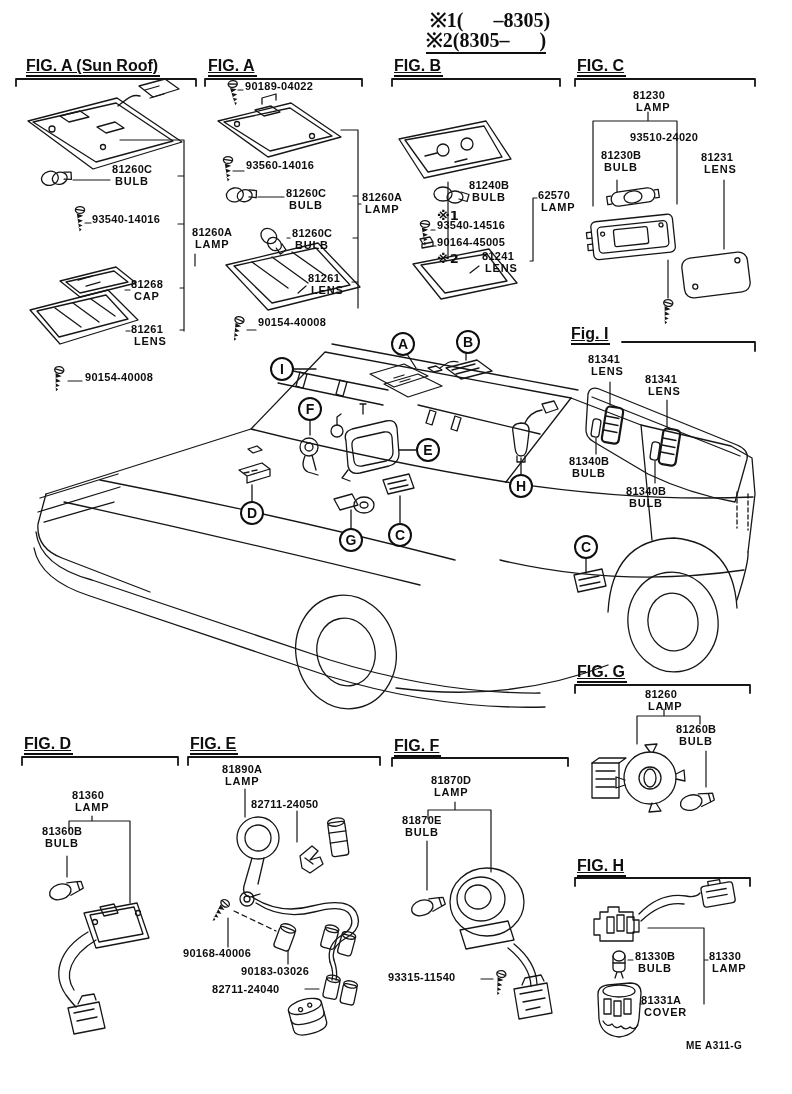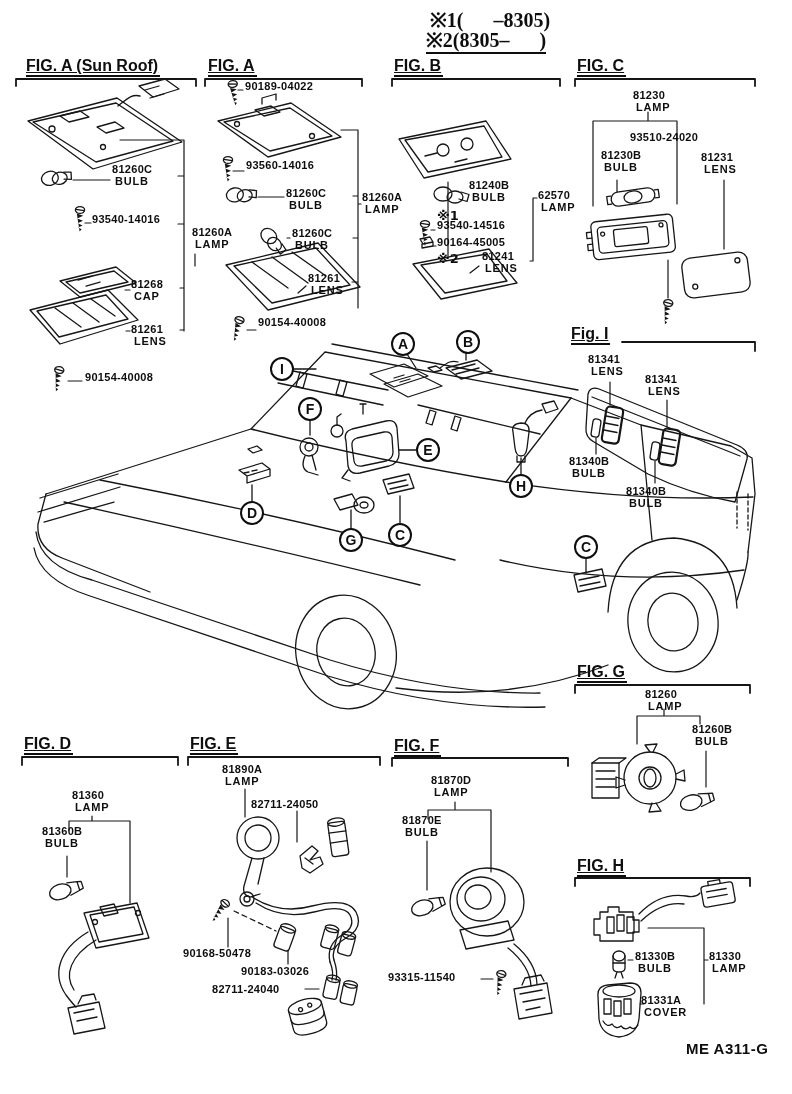--- a/index.html
+++ b/index.html
@@ -21,21 +21,21 @@
   .plabel .sub { font-size:11px; margin-top:1px; margin-left:3px; letter-spacing:0.8px; }
   .mark { position:absolute; font-weight:bold; font-size:13px; font-family:"DejaVu Sans", sans-serif; line-height:1; }
   .note { position:absolute; font-weight:bold; font-size:20px; white-space:pre; line-height:1.2;
           font-family:Liberation Serif, serif; }
   .note.u { border-bottom:2.5px solid #0e0e0e; }
   .callout {
     position:absolute; width:24px; height:24px; border:2.5px solid #0e0e0e; border-radius:50%;
     display:flex; align-items:center; justify-content:center;
     font-weight:bold; font-size:14px; background:#fff; line-height:1;
   }
-  .doccode { position:absolute; font-weight:bold; font-size:15px; letter-spacing:0.5px; }
+  .doccode { position:absolute; font-weight:bold; font-size:10px; letter-spacing:0.5px; }
 </style>
 </head>
 <body>
 
 <div class="page">
 
   <svg class="art" width="792" height="1094" viewBox="0 0 792 1094" fill="none" stroke="#161616" stroke-width="1.3" stroke-linecap="round" stroke-linejoin="round">
     <defs>
       <g id="screw">
         <ellipse cx="0" cy="-2" rx="4.6" ry="3.4"></ellipse>
@@ -478,21 +478,21 @@
   </div>
 
   <div class="plabel" style="left:222px;top:764px">
     <div class="num">81890A</div>
     <div class="sub">LAMP</div>
   </div>
   <div class="plabel" style="left:251px;top:799px">
     <div class="num">82711-24050</div>
   </div>
   <div class="plabel" style="left:183px;top:948px">
-    <div class="num">90168-50478</div>
+    <div class="num">90168-40006</div>
   </div>
   <div class="plabel" style="left:241px;top:966px">
     <div class="num">90183-03026</div>
   </div>
   <div class="plabel" style="left:212px;top:984px">
     <div class="num">82711-24040</div>
   </div>
 
   <div class="plabel" style="left:431px;top:775px">
     <div class="num">81870D</div>
@@ -503,21 +503,21 @@
     <div class="sub">BULB</div>
   </div>
   <div class="plabel" style="left:388px;top:972px">
     <div class="num">93315-11540</div>
   </div>
 
   <div class="plabel" style="left:645px;top:689px">
     <div class="num">81260</div>
     <div class="sub">LAMP</div>
   </div>
-  <div class="plabel" style="left:692px;top:724px">
+  <div class="plabel" style="left:676px;top:724px">
     <div class="num">81260B</div>
     <div class="sub">BULB</div>
   </div>
 
   <div class="plabel" style="left:635px;top:951px">
     <div class="num">81330B</div>
     <div class="sub">BULB</div>
   </div>
   <div class="plabel" style="left:709px;top:951px">
     <div class="num">81330</div>

